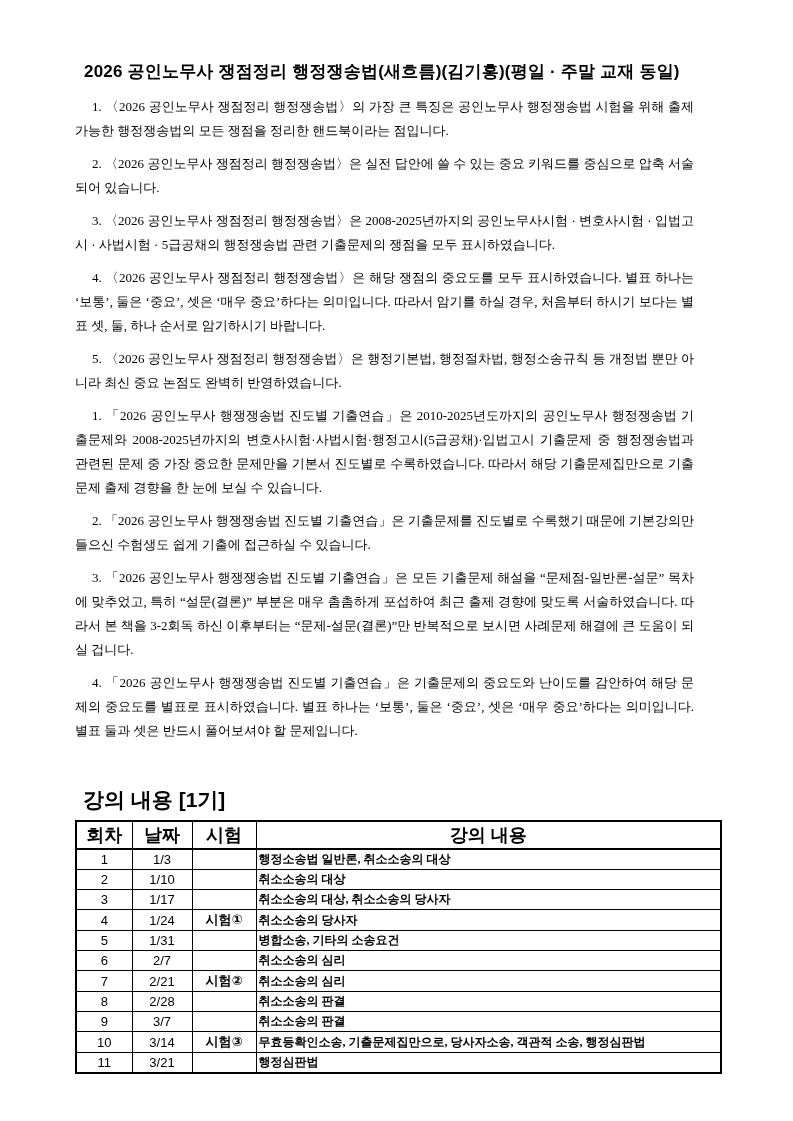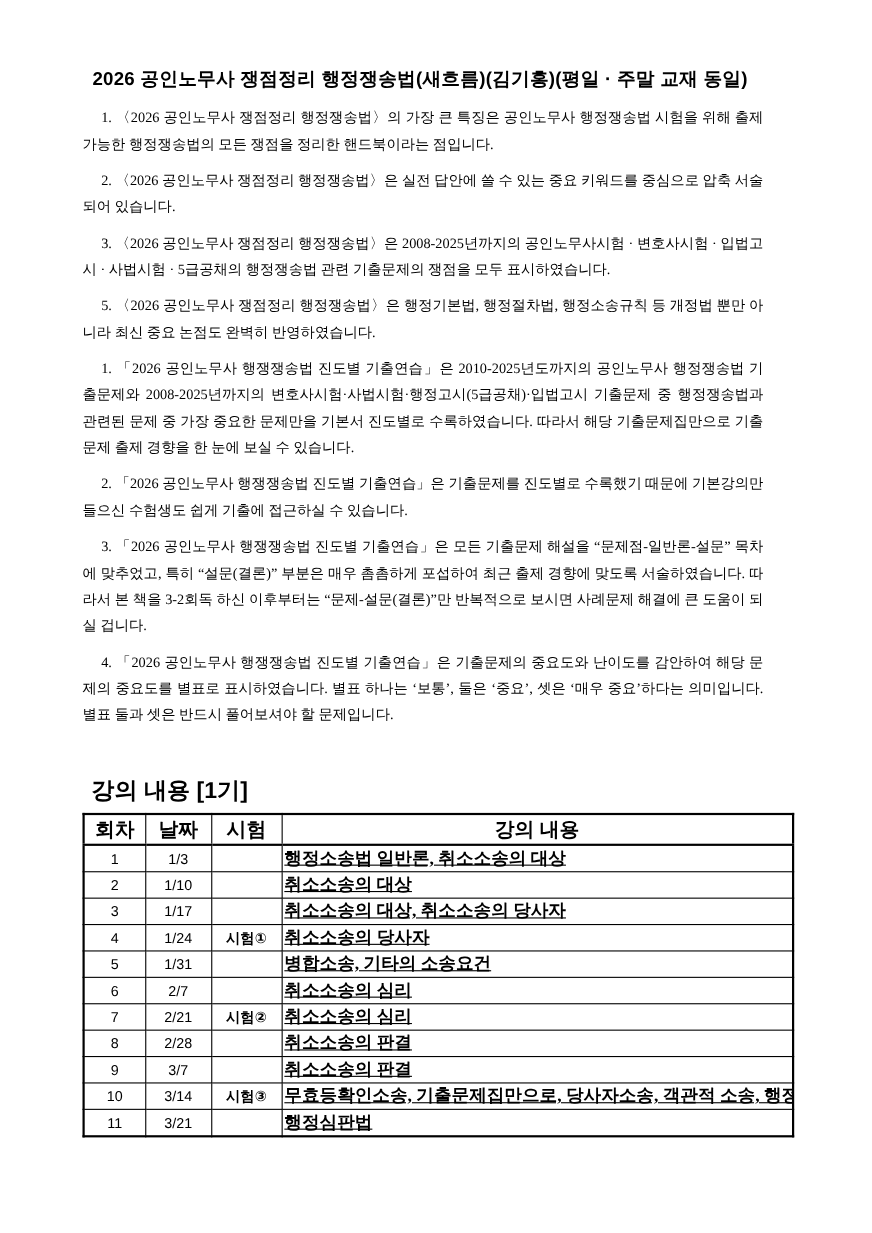--- a/index.html
+++ b/index.html
@@ -63,34 +63,34 @@
     text-align:center;
     border-bottom:2px solid #000;
   }
   td.c-no, td.c-date{ text-align:center; font-weight:normal; }
   td.c-exam{ text-align:center; font-weight:bold; }
   td.c-topic{
     text-align:left;
     padding-left:12px;
     font-weight:bold;
     font-family:"Liberation Serif","DejaVu Serif",serif;
-    font-size:16px;
-    text-decoration:underline;
+    font-size:12px;
   }
   col.w-no{width:56px;} col.w-date{width:60px;} col.w-exam{width:64px;} col.w-topic{width:465px;}
 </style>
 </head>
 <body>
 
 <div class="page">
 
   <h1 class="sec-title">2026 공인노무사 쟁점정리 행정쟁송법(새흐름)(김기홍)(평일 · 주말 교재 동일)</h1>
   <p class="body-par">1. 〈2026 공인노무사 쟁점정리 행정쟁송법〉의 가장 큰 특징은 공인노무사 행정쟁송법 시험을 위해 출제가능한 행정쟁송법의 모든 쟁점을 정리한 핸드북이라는 점입니다.</p>
   <p class="body-par">2. 〈2026 공인노무사 쟁점정리 행정쟁송법〉은 실전 답안에 쓸 수 있는 중요 키워드를 중심으로 압축 서술되어 있습니다.</p>
   <p class="body-par">3. 〈2026 공인노무사 쟁점정리 행정쟁송법〉은 2008-2025년까지의 공인노무사시험 · 변호사시험 · 입법고시 · 사법시험 · 5급공채의 행정쟁송법 관련 기출문제의 쟁점을 모두 표시하였습니다.</p>
+  <p class="body-par">4. 〈2026 공인노무사 쟁점정리 행정쟁송법〉은 해당 쟁점의 중요도를 모두 표시하였습니다. 별표 하나는 ‘보통’, 둘은 ‘중요’, 셋은 ‘매우 중요’하다는 의미입니다. 따라서 암기를 하실 경우, 처음부터 하시기 보다는 별표 셋, 둘, 하나 순서로 암기하시기 바랍니다.</p>
   <p class="body-par">5. 〈2026 공인노무사 쟁점정리 행정쟁송법〉은 행정기본법, 행정절차법, 행정소송규칙 등 개정법 뿐만 아니라 최신 중요 논점도 완벽히 반영하였습니다.</p>
 
   <p class="body-par">1. 「2026 공인노무사 행쟁쟁송법 진도별 기출연습」은 2010-2025년도까지의 공인노무사 행정쟁송법 기출문제와 2008-2025년까지의 변호사시험·사법시험·행정고시(5급공채)·입법고시 기출문제 중 행정쟁송법과 관련된 문제 중 가장 중요한 문제만을 기본서 진도별로 수록하였습니다. 따라서 해당 기출문제집만으로 기출문제 출제 경향을 한 눈에 보실 수 있습니다.</p>
   <p class="body-par">2. 「2026 공인노무사 행쟁쟁송법 진도별 기출연습」은 기출문제를 진도별로 수록했기 때문에 기본강의만 들으신 수험생도 쉽게 기출에 접근하실 수 있습니다.</p>
   <p class="body-par">3. 「2026 공인노무사 행쟁쟁송법 진도별 기출연습」은 모든 기출문제 해설을 “문제점-일반론-설문” 목차에 맞추었고, 특히 “설문(결론)” 부분은 매우 촘촘하게 포섭하여 최근 출제 경향에 맞도록 서술하였습니다. 따라서 본 책을 3-2회독 하신 이후부터는 “문제-설문(결론)”만 반복적으로 보시면 사례문제 해결에 큰 도움이 되실 겁니다.</p>
   <p class="body-par">4. 「2026 공인노무사 행쟁쟁송법 진도별 기출연습」은 기출문제의 중요도와 난이도를 감안하여 해당 문제의 중요도를 별표로 표시하였습니다. 별표 하나는 ‘보통’, 둘은 ‘중요’, 셋은 ‘매우 중요’하다는 의미입니다. 별표 둘과 셋은 반드시 풀어보셔야 할 문제입니다.</p>
 
   <h2 class="lecture-title">강의 내용 [1기]</h2>
 
   <table class="schedule">

